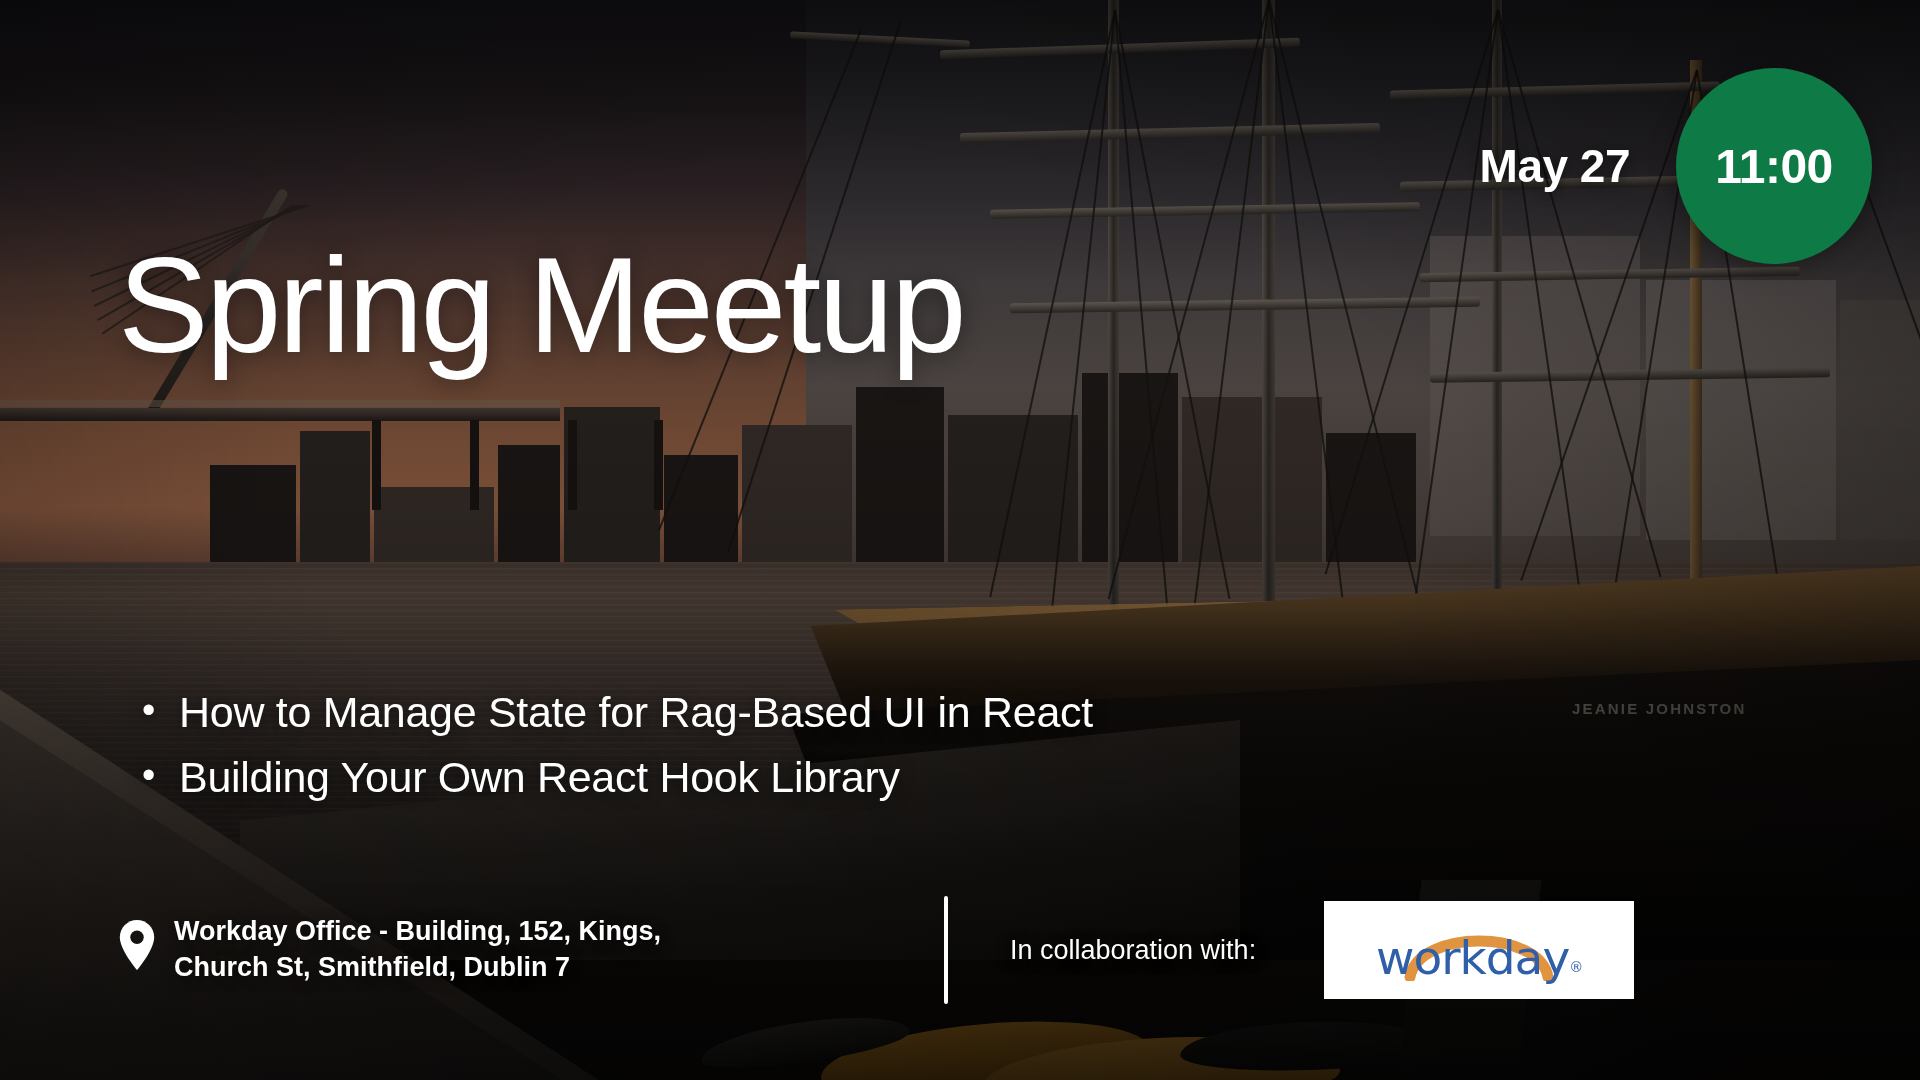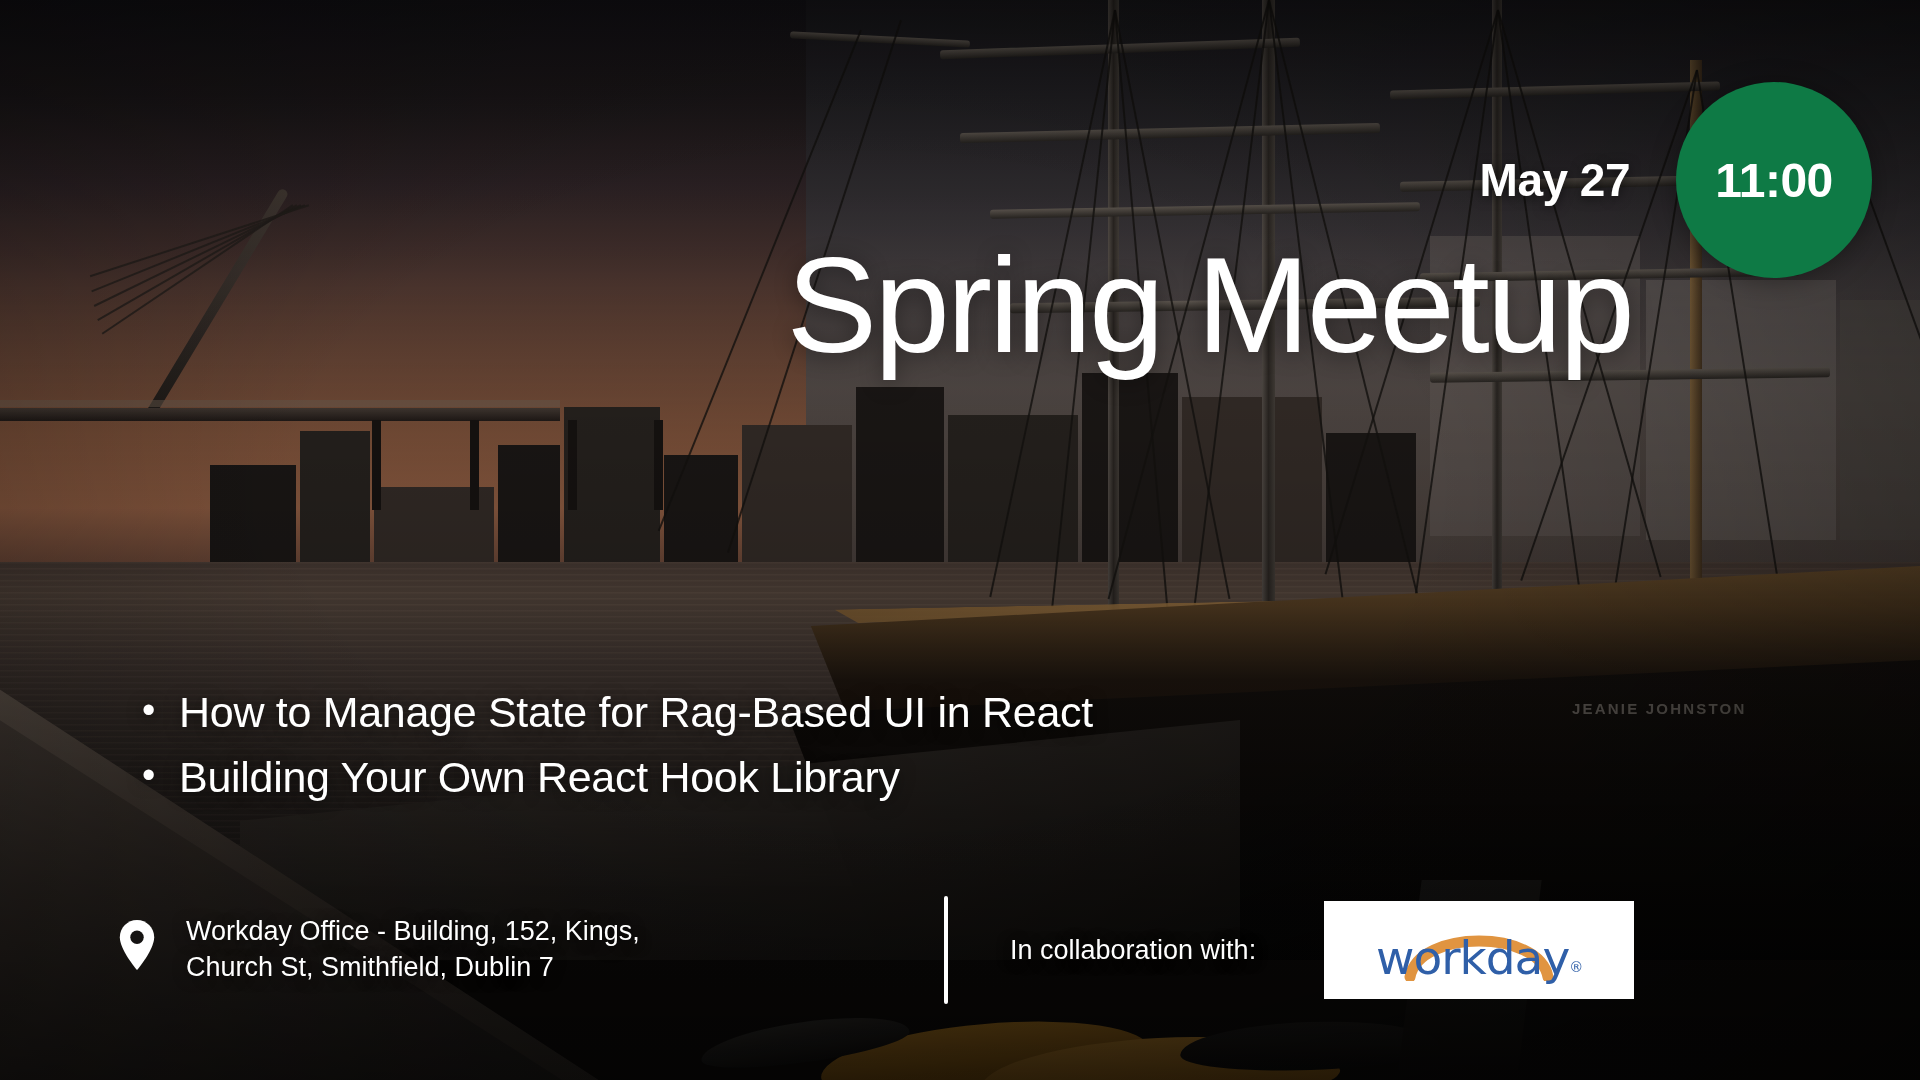--- a/index.html
+++ b/index.html
@@ -154,21 +154,21 @@
   }
   .vignette {
     position:absolute; inset:0;
     background:radial-gradient(ellipse at 45% 45%, rgba(0,0,0,0) 38%, rgba(0,0,0,.45) 100%);
   }
 
   
   .content { position:absolute; inset:0; }
 
   .date-row {
-    position:absolute; right:120px; top:82px;
+    position:absolute; right:120px; top:68px;
     display:flex; align-items:center; gap:0px;
   }
   .date-text {
     color:#fff; font-size:46px; font-weight:700; letter-spacing:-.5px;
     margin-right:46px; white-space:nowrap;
     text-shadow:0 2px 12px rgba(0,0,0,.55);
   }
   .time-badge {
     width:196px; height:196px; border-radius:50%;
     background:#0e7a45;
@@ -178,40 +178,39 @@
   }
   .time-text { color:#fff; font-size:48px; font-weight:700; letter-spacing:-.5px; }
 
   .title-block { position:absolute; left:118px; top:232px; width:1600px; }
   .title-1 {
     color:#fff; font-weight:700; font-size:132px; line-height:1.0;
     letter-spacing:-3px; text-shadow:0 3px 22px rgba(0,0,0,.42);
   }
   .title-2 {
     color:#fff; font-weight:300; font-size:136px; line-height:1.05;
-    letter-spacing:-3px; text-align:right; margin-top:2px; padding-right:86px;
+    letter-spacing:-3px; margin-top:2px; padding-right:86px;
     text-shadow:0 3px 22px rgba(0,0,0,.42);
   }
 
   .talks { position:absolute; left:142px; top:680px; }
   .talk {
     display:flex; align-items:baseline; gap:24px;
     color:#fff; font-size:43px; font-weight:400; line-height:1.52;
     letter-spacing:-.3px; text-shadow:0 2px 16px rgba(0,0,0,.6);
   }
   .talk .dot { font-size:38px; line-height:1; position:relative; top:-4px; }
 
   .footer { position:absolute; left:118px; bottom:76px; right:118px; display:flex; align-items:center; }
 
   .venue { display:flex; align-items:flex-start; gap:18px; width:790px; }
   .pin { flex:0 0 auto; margin-top:6px; }
   .venue-text {
-    color:#fff; font-size:27px; line-height:1.32; font-weight:400;
+    color:#fff; font-size:27px; line-height:1.32; font-weight:700;
     text-shadow:0 2px 14px rgba(0,0,0,.65);
-    margin-left:12px;
   }
 
   .divider { width:4px; height:108px; background:#fff; margin:0 62px 0 36px; border-radius:2px; }
 
   .collab {
     color:#fff; font-size:27px; font-weight:400; white-space:nowrap;
     text-shadow:0 2px 14px rgba(0,0,0,.65); margin-right:68px; align-self:center;
   }
 
   .wd-logo {

